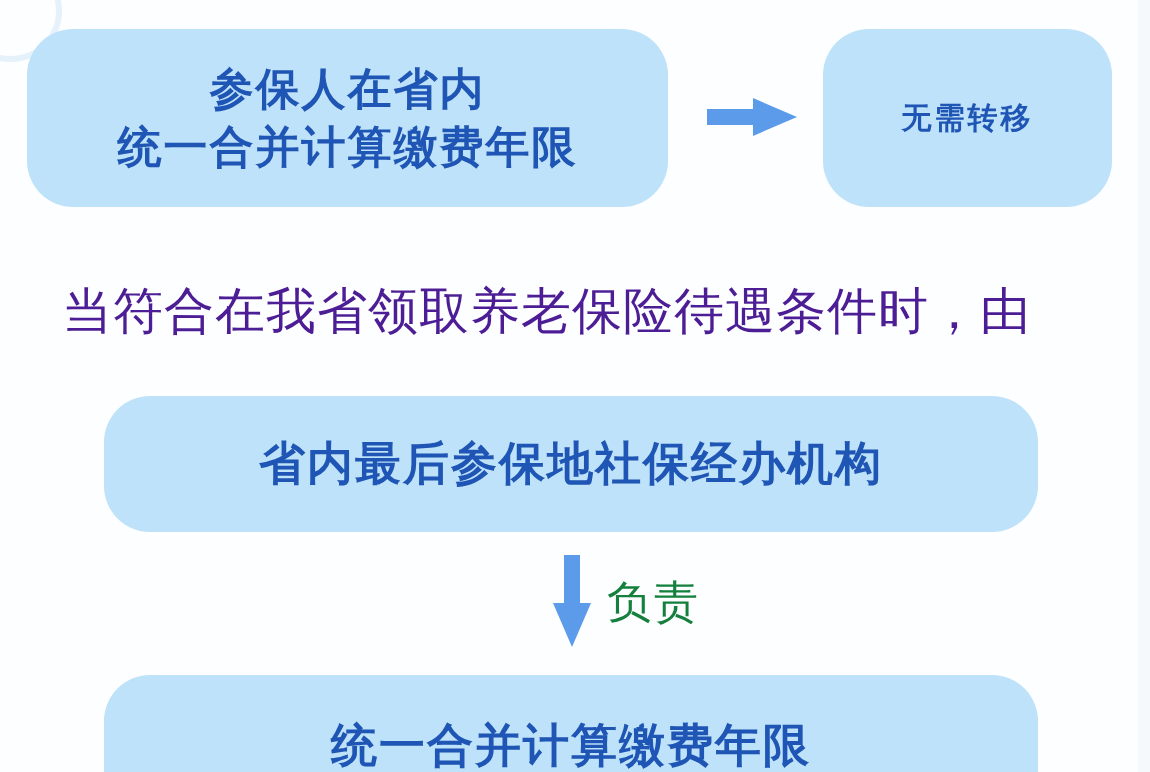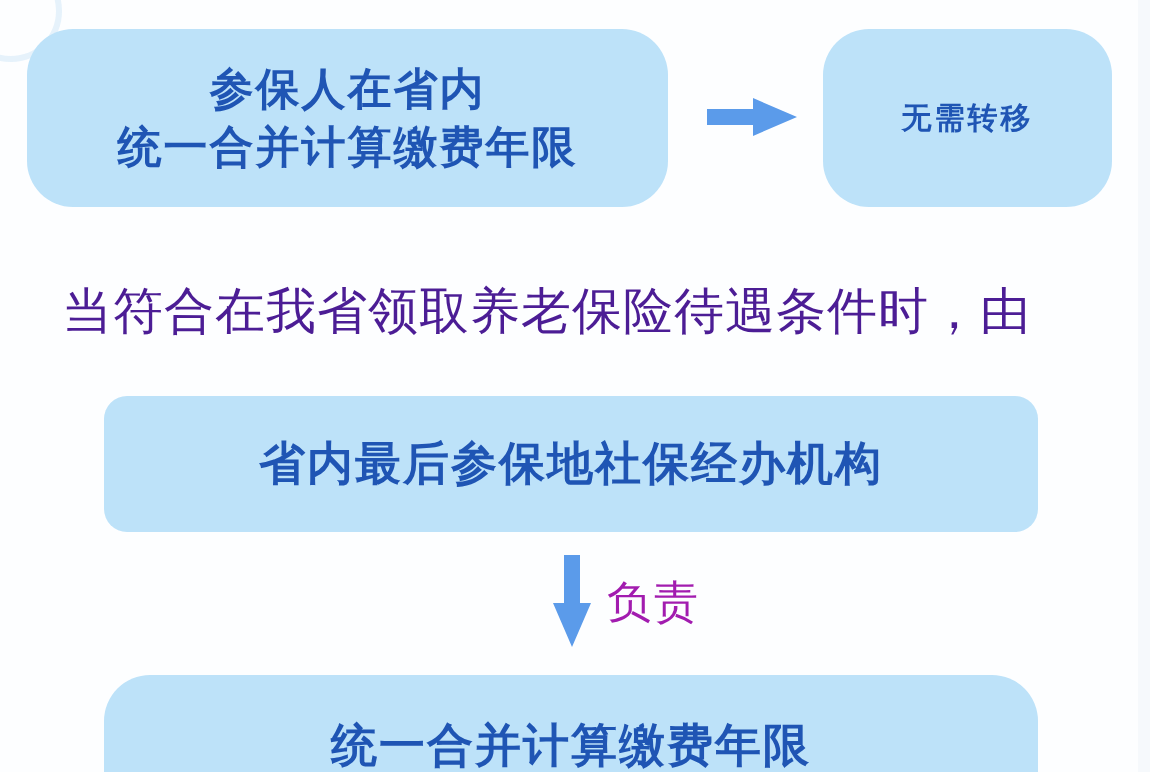--- a/index.html
+++ b/index.html
@@ -43,21 +43,21 @@
       left: 27px; top: 29px; width: 641px; height: 178px;
       font-size: 44px; line-height: 58px;
     }
     .box-1 .line { letter-spacing: 2px; }
     .box-2 {
       left: 823px; top: 29px; width: 289px; height: 178px;
       font-size: 30px; letter-spacing: 3px;
     }
     .box-3 {
       left: 104px; top: 396px; width: 934px; height: 136px;
-      font-size: 46px; letter-spacing: 2px; border-radius: 23px;
+      font-size: 46px; letter-spacing: 2px;
     }
     .box-4 {
       left: 104px; top: 675px; width: 934px; height: 150px;
       border-radius: 46px 46px 0 0;
       justify-content: flex-start;
       padding-top: 40px;
       box-sizing: border-box;
       font-size: 46px; letter-spacing: 2px;
     }
     .arrow-right {
@@ -77,21 +77,21 @@
     }
     .arrow-down {
       position: absolute;
       left: 553px; top: 555px;
       width: 38px; height: 92px;
     }
     .responsible-label {
       position: absolute;
       left: 607px; top: 574px;
       font-size: 44px;
-      color: #a21caf;
+      color: #15803d;
       letter-spacing: 3px;
       line-height: 56px;
     }
     .right-strip {
       position: absolute;
       right: 0; top: 0;
       width: 12px; height: 772px;
       background: #f6f9fc;
     }
   </style>

